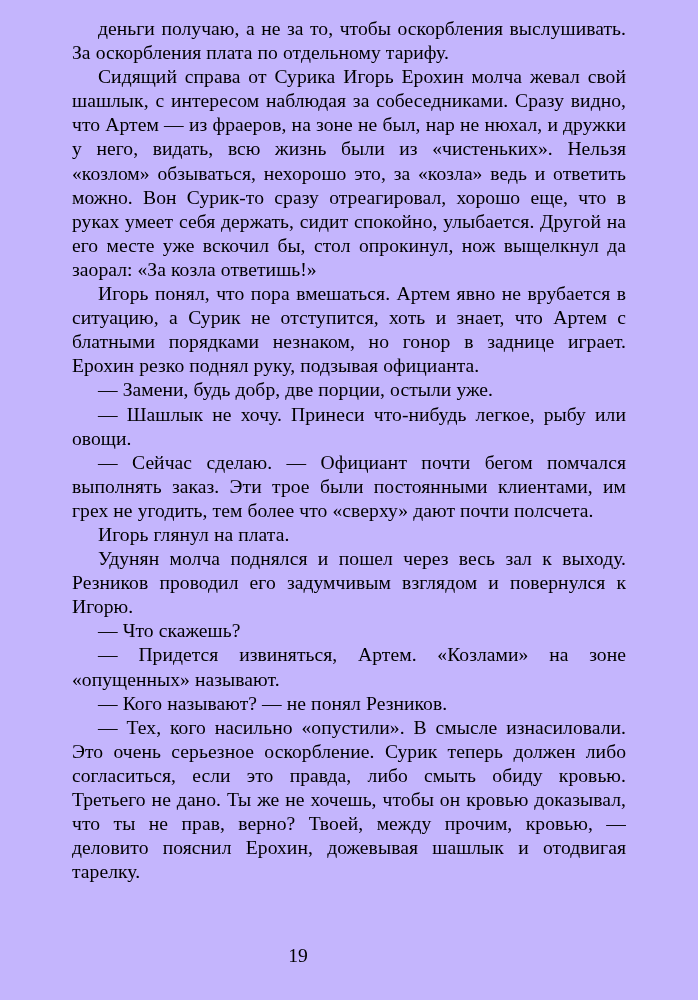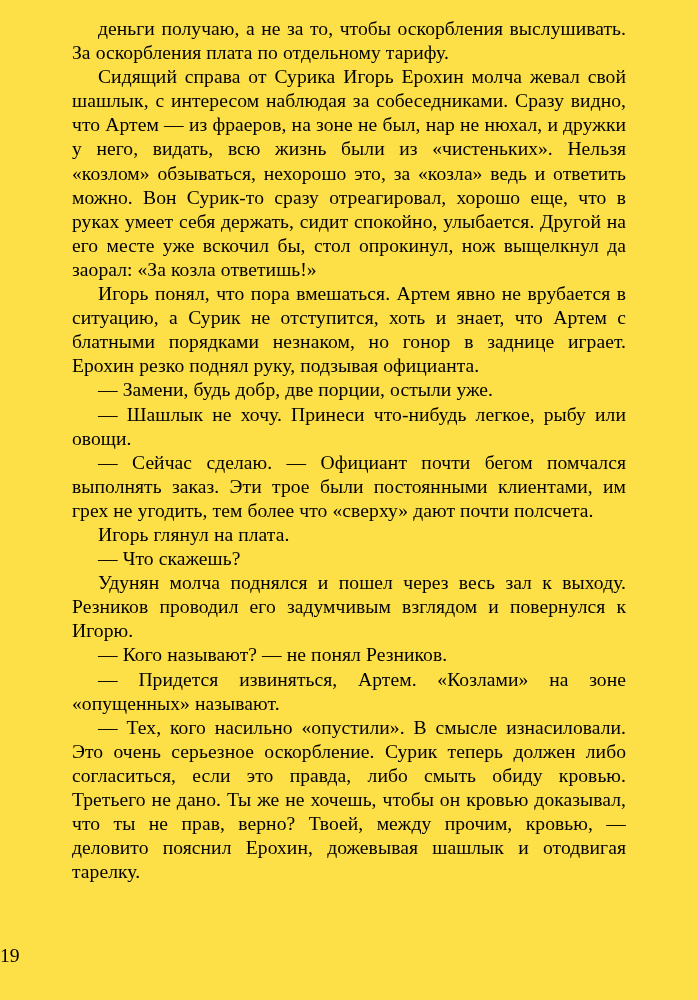--- a/index.html
+++ b/index.html
@@ -12,21 +12,21 @@
     height: 1000px;
     background: #ffffff;
     font-family: "Liberation Serif", "DejaVu Serif", serif;
     color: #000000;
     overflow: hidden;
   }
   .page {
     position: relative;
     width: 698px;
     height: 1000px;
-    background: #fde047;
+    background: #c4b5fd;
     box-sizing: border-box;
   }
   .text-block {
     position: absolute;
     left: 72px;
     top: 17px;
     width: 554px;
   }
   .para {
     margin: 0;
@@ -42,42 +42,42 @@
     letter-spacing: 0.05px;
   }
   .para:last-child {
     text-align: justify;
   }
   .page-number {
     position: absolute;
     left: 0;
     top: 944px;
     width: 596px;
-    text-align: left;
+    text-align: center;
     font-size: 19.6px;
     line-height: 24px;
     font-family: "Liberation Serif", "DejaVu Serif", serif;
   }
 </style>
 </head>
 <body>
 
 <div class="page">
 
   <div class="text-block">
     <p class="para">деньги получаю, а не за то, чтобы оскорбления выслушивать. За оскорбления плата по отдельному тарифу.</p>
     <p class="para">Сидящий справа от Сурика Игорь Ерохин молча жевал свой шашлык, с интересом наблюдая за собеседниками. Сразу видно, что Артем — из фраеров, на зоне не был, нар не нюхал, и дружки у него, видать, всю жизнь были из «чистеньких». Нельзя «козлом» обзываться, нехорошо это, за «козла» ведь и ответить можно. Вон Сурик-то сразу отреагировал, хорошо еще, что в руках умеет себя держать, сидит спокойно, улыбается. Другой на его месте уже вскочил бы, стол опрокинул, нож выщелкнул да заорал: «За козла ответишь!»</p>
     <p class="para">Игорь понял, что пора вмешаться. Артем явно не врубается в ситуацию, а Сурик не отступится, хоть и знает, что Артем с блатными порядками незнаком, но гонор в заднице играет. Ерохин резко поднял руку, подзывая официанта.</p>
     <p class="para">— Замени, будь добр, две порции, остыли уже.</p>
     <p class="para">— Шашлык не хочу. Принеси что-нибудь легкое, рыбу или овощи.</p>
     <p class="para">— Сейчас сделаю. — Официант почти бегом помчался выполнять заказ. Эти трое были постоянными клиентами, им грех не угодить, тем более что «сверху» дают почти полсчета.</p>
     <p class="para">Игорь глянул на плата.</p>
+    <p class="para">Удунян молча поднялся и пошел через весь зал к выходу. Резников проводил его задумчивым взглядом и повернулся к Игорю.</p>
     <p class="para">— Что скажешь?</p>
-    <p class="para">Удунян молча поднялся и пошел через весь зал к выходу. Резников проводил его задумчивым взглядом и повернулся к Игорю.</p>
+    <p class="para">— Придется извиняться, Артем. «Козлами» на зоне «опущенных» называют.</p>
     <p class="para">— Кого называют? — не понял Резников.</p>
-    <p class="para">— Придется извиняться, Артем. «Козлами» на зоне «опущенных» называют.</p>
     <p class="para">— Тех, кого насильно «опустили». В смысле изнасиловали. Это очень серьезное оскорбление. Сурик теперь должен либо согласиться, если это правда, либо смыть обиду кровью. Третьего не дано. Ты же не хочешь, чтобы он кровью доказывал, что ты не прав, верно? Твоей, между прочим, кровью, — деловито пояснил Ерохин, дожевывая шашлык и отодвигая тарелку.</p>
 
   </div>
 
   <div class="page-number">19</div>
 
 </div>
 
 </body></html>

